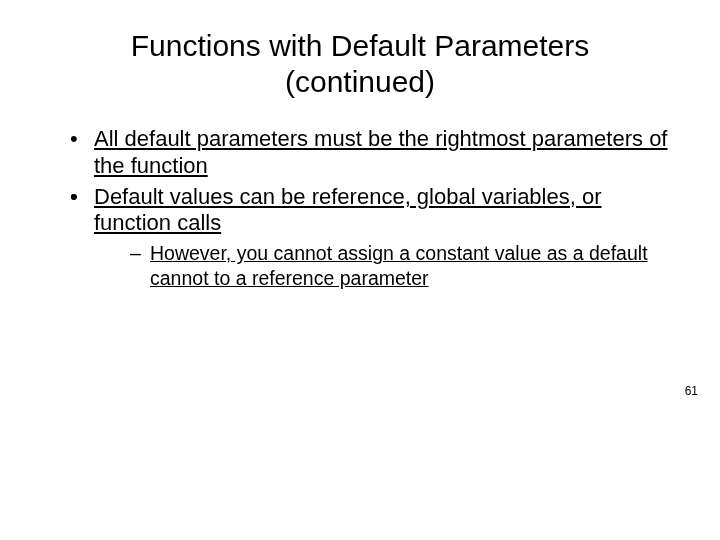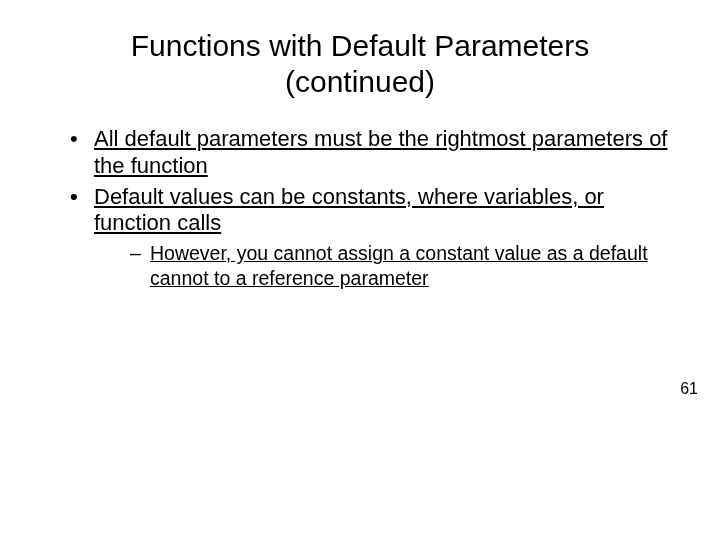--- a/index.html
+++ b/index.html
@@ -5,32 +5,32 @@
   * { margin: 0; padding: 0; box-sizing: border-box; }
   html, body { width: 720px; height: 540px; background: #fff; font-family: Arial, Helvetica, sans-serif; color: #000; }
   .slide { width: 720px; height: 412px; position: relative; padding: 28px 36px 0 36px; }
   .title { font-size: 30px; font-weight: 400; text-align: center; line-height: 1.2; margin-bottom: 26px; margin-left: 30px; margin-right: 30px; }
   ul.level1 { list-style: none; padding-left: 34px; text-decoration: underline; }
   ul.level1 > li { position: relative; font-size: 22px; line-height: 1.22; margin-bottom: 4px; padding-left: 24px; }
   ul.level1 > li::before { content: "•"; position: absolute; left: 0; top: 0; font-size: 22px; }
   ul.level2 { list-style: none; padding-left: 36px; margin-top: 4px; margin-bottom: 4px; }
   ul.level2 > li { position: relative; font-size: 19.5px; line-height: 1.25; padding-left: 20px; }
   ul.level2 > li::before { content: "–"; position: absolute; left: 0; top: 0; }
-  .page-num { position: absolute; right: 22px; bottom: 14px; font-size: 16px; }
+  .page-num { position: absolute; right: 22px; bottom: 14px; font-size: 12px; }
 </style>
 </head>
 <body>
 
 <div class="slide">
   <h1 class="title">Functions with Default Parameters (continued)</h1>
   <ul class="level1">
     <li>All default parameters must be the rightmost parameters of the function</li>
     <li>
     </li>
     <li>
-      <span>Default values can be constants, where variables, or function calls</span>
+      <span>Default values can be reference, global variables, or function calls</span>
       <ul class="level2">
         <li>However, you cannot assign a constant value as a default cannot to a reference parameter</li>
       </ul>
     </li>
   </ul>
   <div class="page-num">61</div>
 </div>
 
 </body></html>

